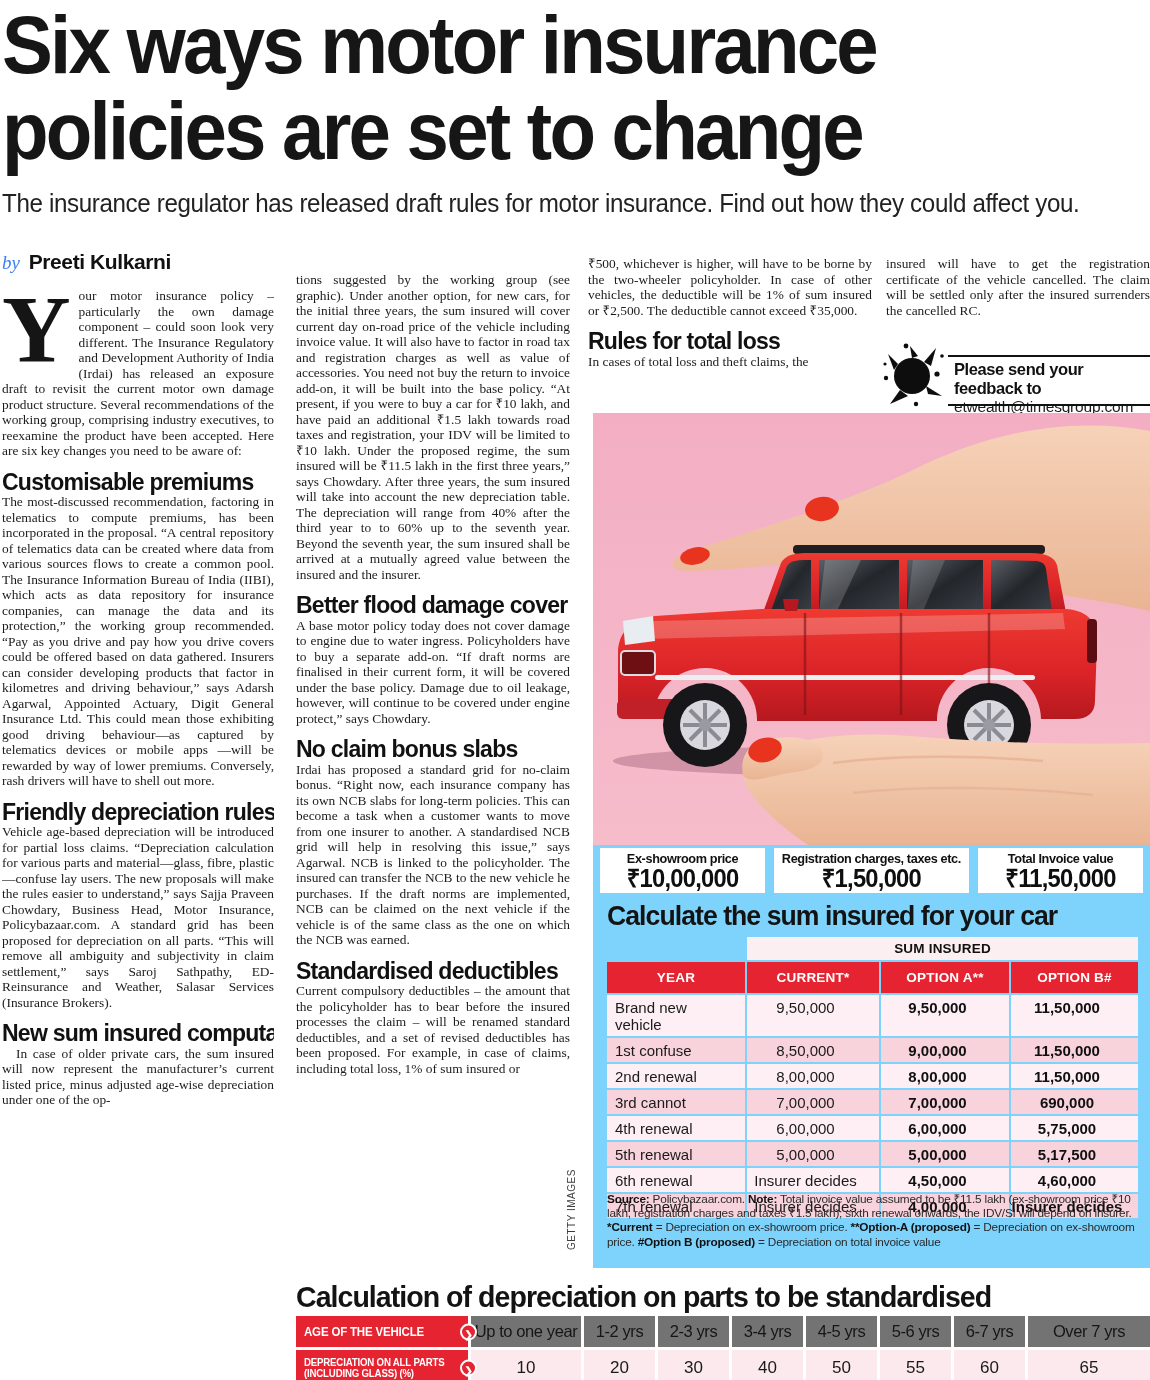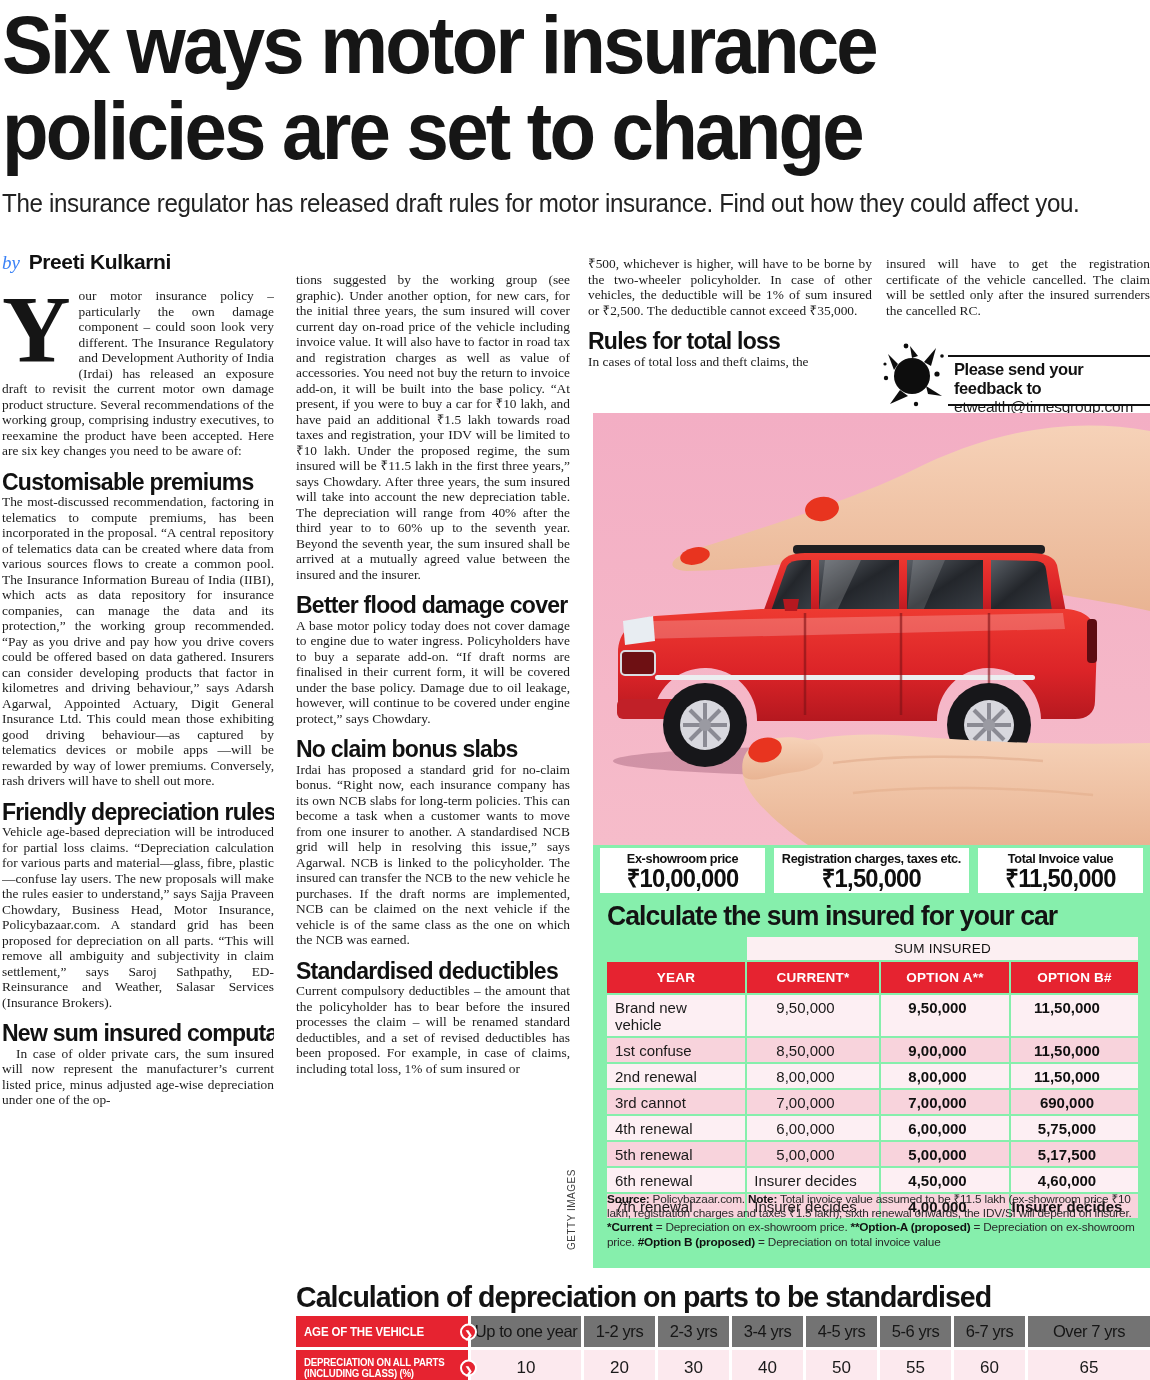--- a/index.html
+++ b/index.html
@@ -36,35 +36,35 @@
   
   .feedback { position:absolute; left:882px; top:342px; width:268px; height:70px; }
   .splat { position:absolute; left:0; top:0; width:64px; height:66px; }
   .fb-rule-top, .fb-rule-bottom { position:absolute; left:66px; right:0; height:1.5px; background:#111; }
   .fb-rule-top { top:13px; } .fb-rule-bottom { top:62px; }
   .fb-text { position:absolute; left:72px; top:18px; font-family:"Liberation Sans",sans-serif; }
   .fb-line1 { font-weight:bold; font-size:16.5px; letter-spacing:-0.4px; color:#111; }
   .fb-line2 { font-size:15.5px; color:#1a1a1a; letter-spacing:-0.2px; }
 
   
-  .panel { position:absolute; left:593px; top:413px; width:557px; height:855px; background:#86efac; }
+  .panel { position:absolute; left:593px; top:413px; width:557px; height:855px; background:#7dd3fc; }
   .photo { position:absolute; left:0; top:0; width:557px; height:432px; overflow:hidden; }
   .pricebar { position:absolute; left:0; top:435px; width:557px; height:45px; display:flex; gap:9px; padding:0 7px; }
   .pricebox { background:#fff; flex:1; text-align:center; padding-top:3px; }
   .pricebox .lbl { font-family:"Liberation Sans",sans-serif; font-weight:bold; font-size:13.5px;
     letter-spacing:-0.4px; color:#111; transform:scaleX(0.94); transform-origin:center; white-space:nowrap; }
   .pricebox .val { font-family:"Liberation Sans",sans-serif; font-weight:bold; font-size:25px;
     letter-spacing:-0.8px; color:#0e0e0e; line-height:24px; transform:scaleX(0.95); transform-origin:center; }
   .g-title { position:absolute; left:14px; top:487px; font-family:"Liberation Sans",sans-serif;
     font-weight:bold; font-size:28px; letter-spacing:-1px; color:#131313; transform:scaleX(0.95); transform-origin:left; white-space:nowrap; }
 
   .si-table { position:absolute; left:14px; top:524px; width:529px; }
   .si-grid { display:grid; grid-template-columns:138px 132px 128px 127px; column-gap:2px; row-gap:2px; }
   .si-span { grid-column:2 / 5; background:#fceff2; text-align:center; font-family:"Liberation Sans",sans-serif;
-    font-weight:normal; font-size:13.5px; letter-spacing:0.2px; color:#111; padding:4px 0; }
+    font-weight:bold; font-size:13.5px; letter-spacing:0.2px; color:#111; padding:4px 0; }
   .si-spacer { grid-column:1 / 2; }
   .si-head { background:#e62330; color:#fff; font-family:"Liberation Sans",sans-serif; font-weight:bold;
     font-size:13.5px; text-align:center; padding:8px 0; letter-spacing:0.2px; }
   .si-cell { font-family:"Liberation Sans",sans-serif; font-size:15px; color:#1a1a1a;
     text-align:center; padding:4px 15px 3px 0; }
   .si-cell.year { text-align:left; padding-left:8px; }
   .si-cell.bold { font-weight:bold; color:#101010; }
   .rowA { background:#fdeff3; } .rowB { background:#f8d3dc; }
 
   .src-note { position:absolute; left:14px; top:779px; width:530px; font-family:"Liberation Sans",sans-serif;

